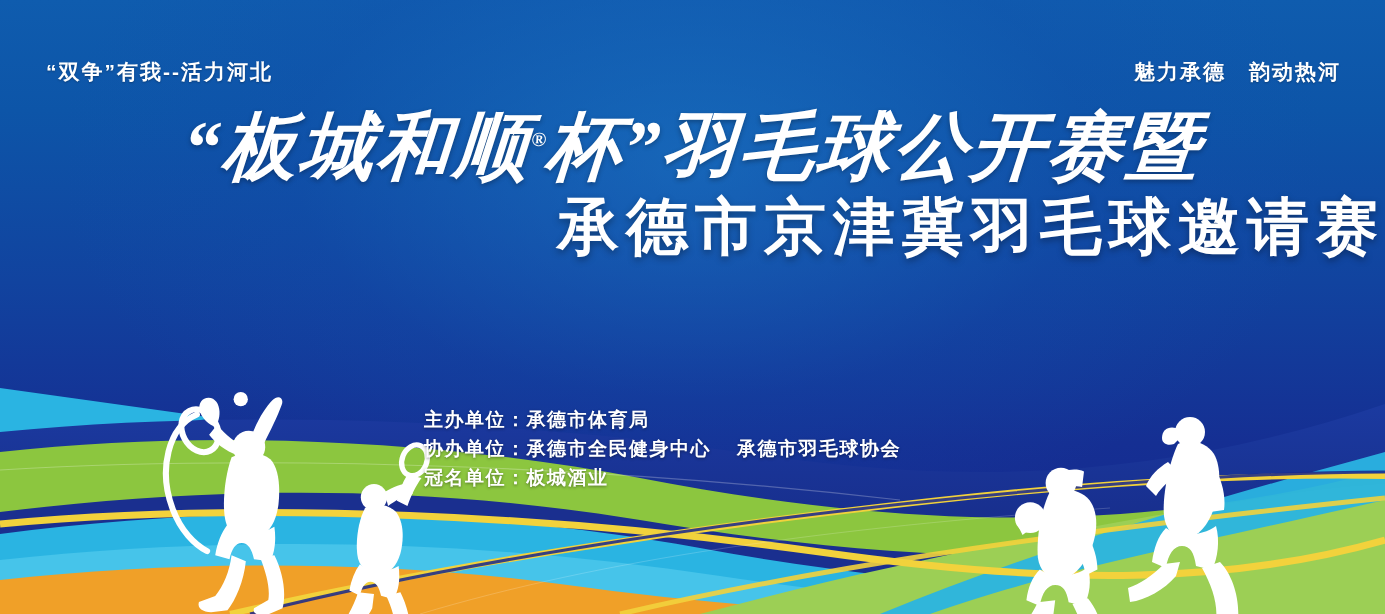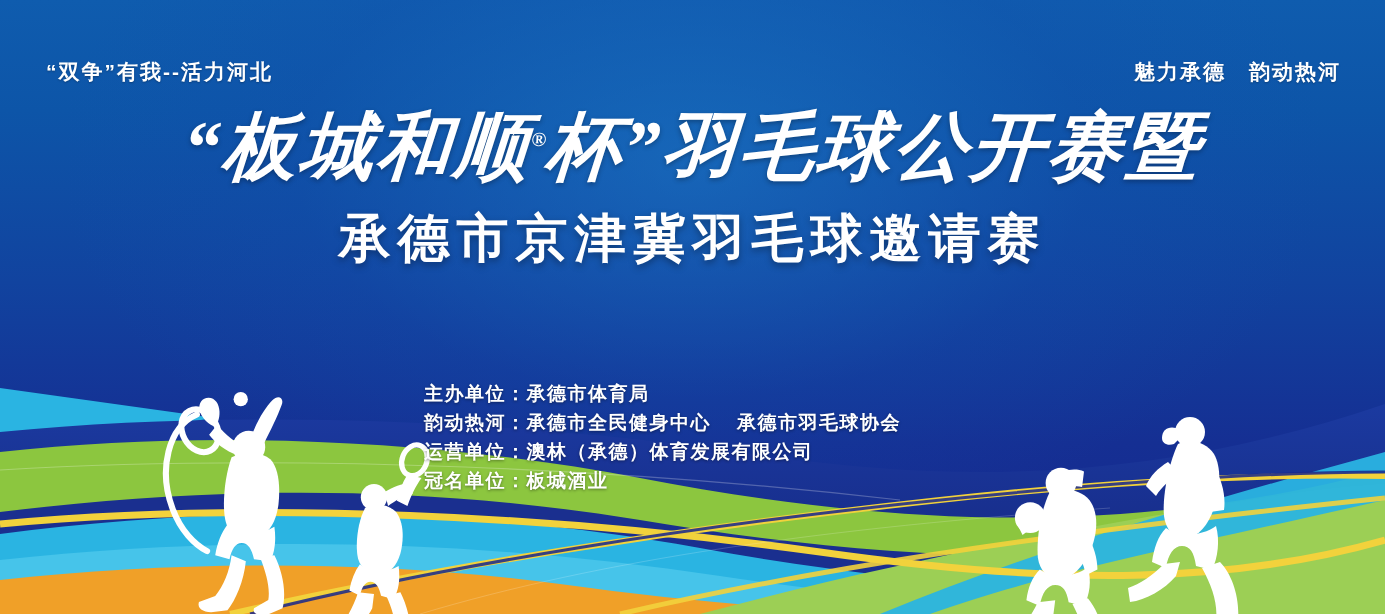--- a/index.html
+++ b/index.html
@@ -50,33 +50,34 @@
     text-shadow:0 2px 5px rgba(0,0,0,.30);
     white-space:nowrap;
   }
   #reg-mark{
     font-size:20px;
     vertical-align:super;
     font-style:normal;
     letter-spacing:0;
   }
   #title-line2{
-    margin-top:24px;
+    margin-top:8px;
     color:#ffffff;
     font-weight:bold;
-    font-size:52px;
+    font-size:62px;
     line-height:1.08;
     letter-spacing:7px;
     text-shadow:0 3px 7px rgba(0,0,0,.34);
     white-space:nowrap;
+    text-align:right;
   }
 
   
   #credits{
-    position:absolute;left:424px;top:379px;
+    position:absolute;left:424px;top:405px;
     color:#ffffff;font-weight:bold;
     font-size:19px;line-height:29px;letter-spacing:1.5px;
     text-shadow:0 1px 3px rgba(0,0,0,.42);
   }
   .credit-line{white-space:nowrap;}
   .credit-gap{display:inline-block;width:26px;}
 </style>
 </head>
 <body>
 
@@ -207,20 +208,19 @@
   <div class="slogan" id="slogan-left">“双争”有我--活力河北</div>
 
   <div id="headline">
     <div id="title-line1"><span>“板城和顺</span><span id="reg-mark">®</span><span>杯”羽毛球公开赛暨</span></div>
     <div id="title-line2">承德市京津冀羽毛球邀请赛</div>
   </div>
 
   <div id="credits">
     <div class="credit-line"><span>主办单位：</span><span>承德市体育局</span></div>
 
-    <div class="credit-line"><span>韵动热河：</span><span>承德市全民健身中心</span><span class="credit-gap"></span><span>承德市羽毛球协会</span></div>
-
-    <div class="credit-line"><span>运营单位：</span><span>澳林（承德）体育发展有限公司</span></div>
+    <div class="credit-line"><span>协办单位：</span><span>承德市全民健身中心</span><span class="credit-gap"></span><span>承德市羽毛球协会</span></div>
+
 
     <div class="credit-line"><span>冠名单位：</span><span>板城酒业</span></div>
   </div>
 
 </div>
 
 </body></html>

